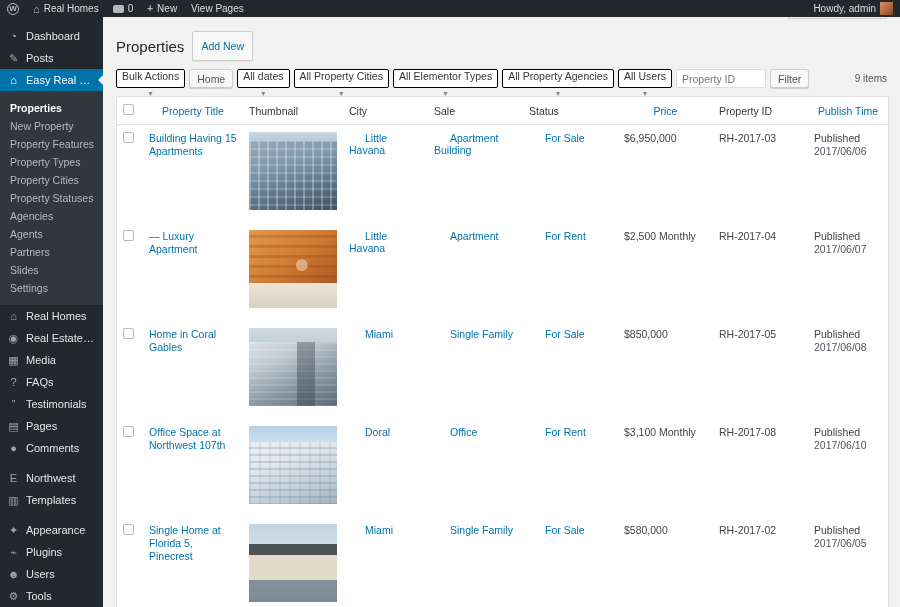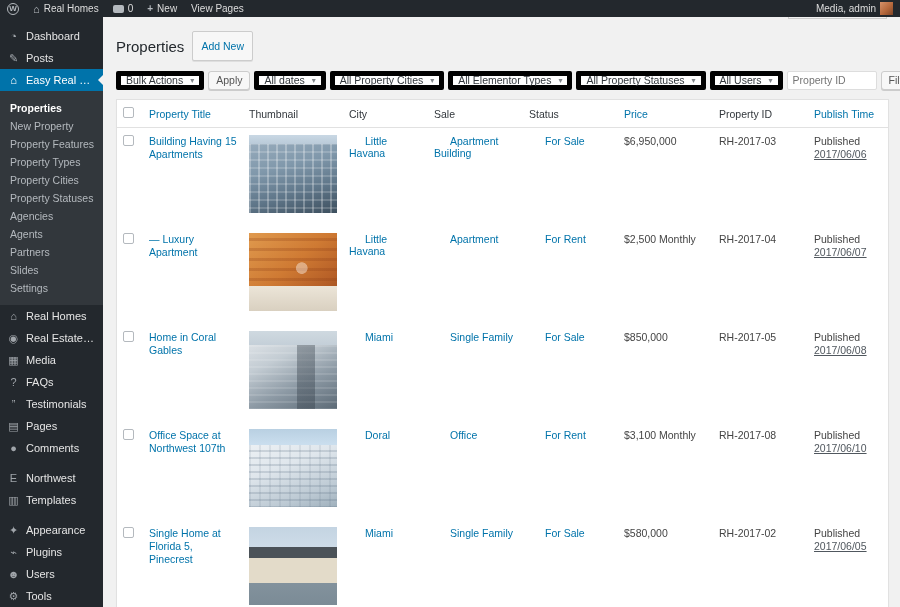--- a/index.html
+++ b/index.html
@@ -60,39 +60,39 @@
   .subsubsub .sep { color:#c3c4c7; margin:0 4px; }
   .search-box { display:flex; align-items:center; gap:5px; }
   input[type=text] { height:19px; border:1px solid #ddd; border-radius:2px; background:#fff;
     font-size:10.5px; padding:0 5px; font-family:inherit; color:#32373c; }
   #search-input { width:118px; }
   .btn-secondary { font-size:10.5px; height:19px; padding:0 7px; background:#f7f7f7; border:1px solid #ccc;
     border-radius:3px; color:#555; cursor:pointer; box-shadow:0 1px 0 #ccc; font-family:inherit; white-space:nowrap; }
 
   .tablenav { margin-top:8px; display:flex; align-items:center; gap:4px; }
   .select { height:19px; display:inline-flex; align-items:center; gap:7px; padding:0 5px;
-    background:#fff; border:5px solid #000000; border-radius:2px; font-size:10.5px; color:#32373c;
-    cursor:pointer; white-space:nowrap; }
+    background:#fff; border:1px solid #000000; border-radius:2px; font-size:10.5px; color:#32373c;
+    cursor:pointer; white-space:nowrap;flex-direction:column; }
   #property-id-input { width:90px; }
   .items-count { margin-left:auto; font-size:10px; color:#555; }
 
   
   table.wp-list-table { margin-top:8px; width:100%; background:#fff; border:1px solid #e1e1e1;
     border-collapse:separate; border-spacing:0; table-layout:fixed;
     box-shadow:0 1px 1px rgba(0,0,0,.04); }
   th { font-size:10.5px; font-weight:400; color:#32373c; text-align:left; padding:7px 6px;
     border-bottom:1px solid #e1e1e1; white-space:nowrap; overflow:hidden; }
-  th.sortable { color:#0073aa; cursor:pointer; }
+  th.sortable { color:#0073aa; cursor:pointer;text-align:center; }
   td { font-size:10.5px; padding:7px 6px; vertical-align:top; color:#444; overflow:hidden; }
   tr.prop-row { height:98px; }
   .cb { width:11px; height:11px; border:1px solid #b4b9be; background:#fff; border-radius:2px;
     display:inline-block; cursor:pointer; }
   a.row-title { color:#0073aa; font-weight:normal; line-height:1.25; display:inline-block; }
   a.tax { color:#0073aa;padding-left:16px; }
-  .pub-date { text-decoration:underline; color:#50575e; line-height:1.5;margin-top:16px; }
+  .pub-date { color:#50575e; line-height:1.5;margin-top:16px; }
 
   .thumb { width:88px; height:78px; cursor:pointer; background-color:#8fa3b3; }
   .thumb-1 { background:
     linear-gradient(to bottom,#c9d8e4 0%,#b9cad8 12%,rgba(0,0,0,0) 12%),
     repeating-linear-gradient(to right,rgba(255,255,255,.28) 0 2px,rgba(0,0,0,0) 2px 9px),
     repeating-linear-gradient(to bottom,rgba(255,255,255,.18) 0 2px,rgba(0,0,0,0) 2px 8px),
     linear-gradient(165deg,#9db0c0 0%,#8098ab 40%,#5f7689 70%,#3d4f5e 100%); }
   .thumb-2 { background:
     linear-gradient(to bottom,rgba(0,0,0,0) 68%,#ece5d8 68%,#d9d0c0 100%),
     radial-gradient(circle at 60% 45%,rgba(255,255,255,.4) 0 8%,rgba(0,0,0,0) 9%),
@@ -131,21 +131,21 @@
   </span>
   <span class="ab-item">
     <span class="plus">+</span>
     <span>New</span>
   </span>
   <span class="ab-item">
     <span>View Pages</span>
   </span>
   <span class="ab-right">
     <span class="ab-item">
-      <span>Media, admin</span>
+      <span>Howdy, admin</span>
       <span class="avatar"></span>
     </span>
   </span>
 </div>
 
 <div id="sidebar">
   <div id="menu">
       <div class="menu-item">
     <span class="mi-icon">◔</span>
     <span class="mi-label">Dashboard</span>
@@ -238,35 +238,35 @@
     <h1>Properties</h1>
     <span class="page-title-action">Add New</span>
   </div>
 
 
   <div class="tablenav">
     <span class="select">
       <span>Bulk Actions</span>
       <span class="caret">▾</span>
     </span>
-    <button class="btn-secondary">Apply</button>
+    <button class="btn-secondary">Home</button>
     <span class="select">
       <span>All dates</span>
       <span class="caret">▾</span>
     </span>
     <span class="select">
       <span>All Property Cities</span>
       <span class="caret">▾</span>
     </span>
     <span class="select">
       <span>All Elementor Types</span>
       <span class="caret">▾</span>
     </span>
     <span class="select">
-      <span>All Property Statuses</span>
+      <span>All Property Agencies</span>
       <span class="caret">▾</span>
     </span>
     <span class="select">
       <span>All Users</span>
       <span class="caret">▾</span>
     </span>
     <input type="text" id="property-id-input" placeholder="Property ID" style="">
     <button class="btn-secondary">Filter</button>
     <span class="items-count">9 items</span>
   </div>

